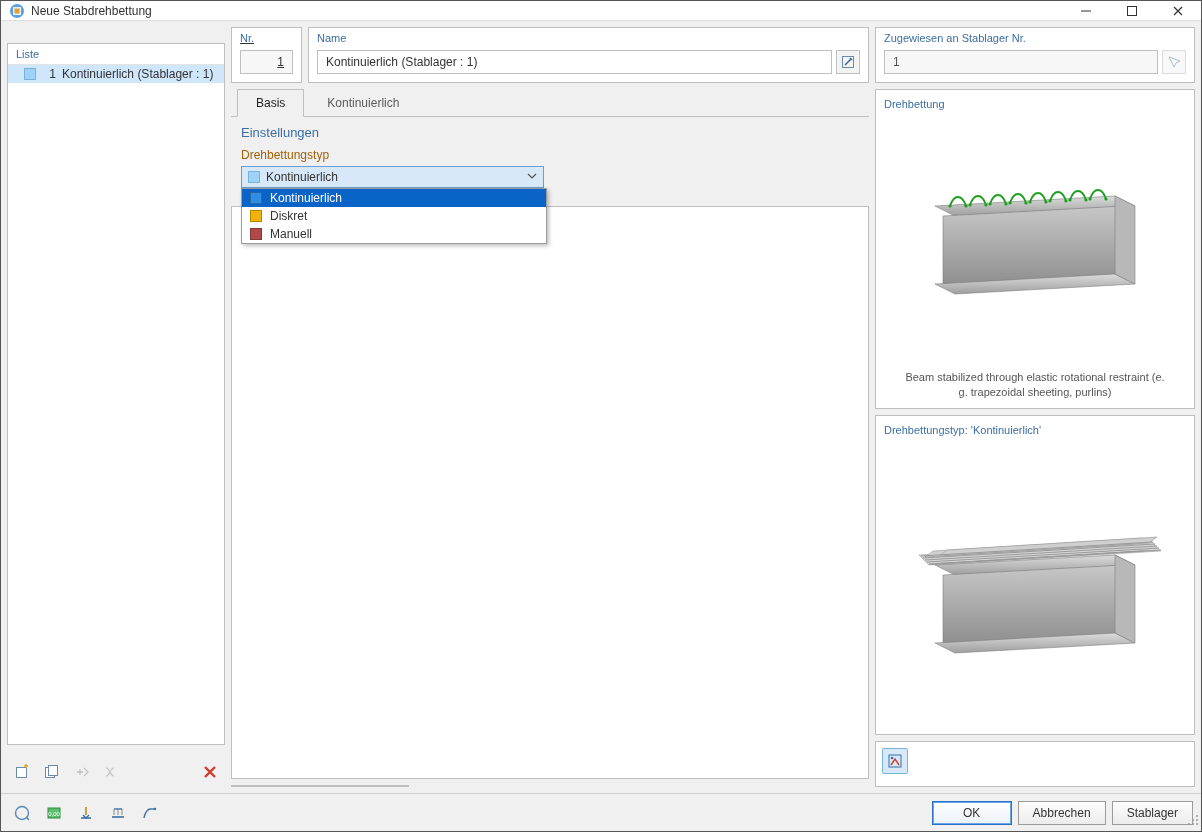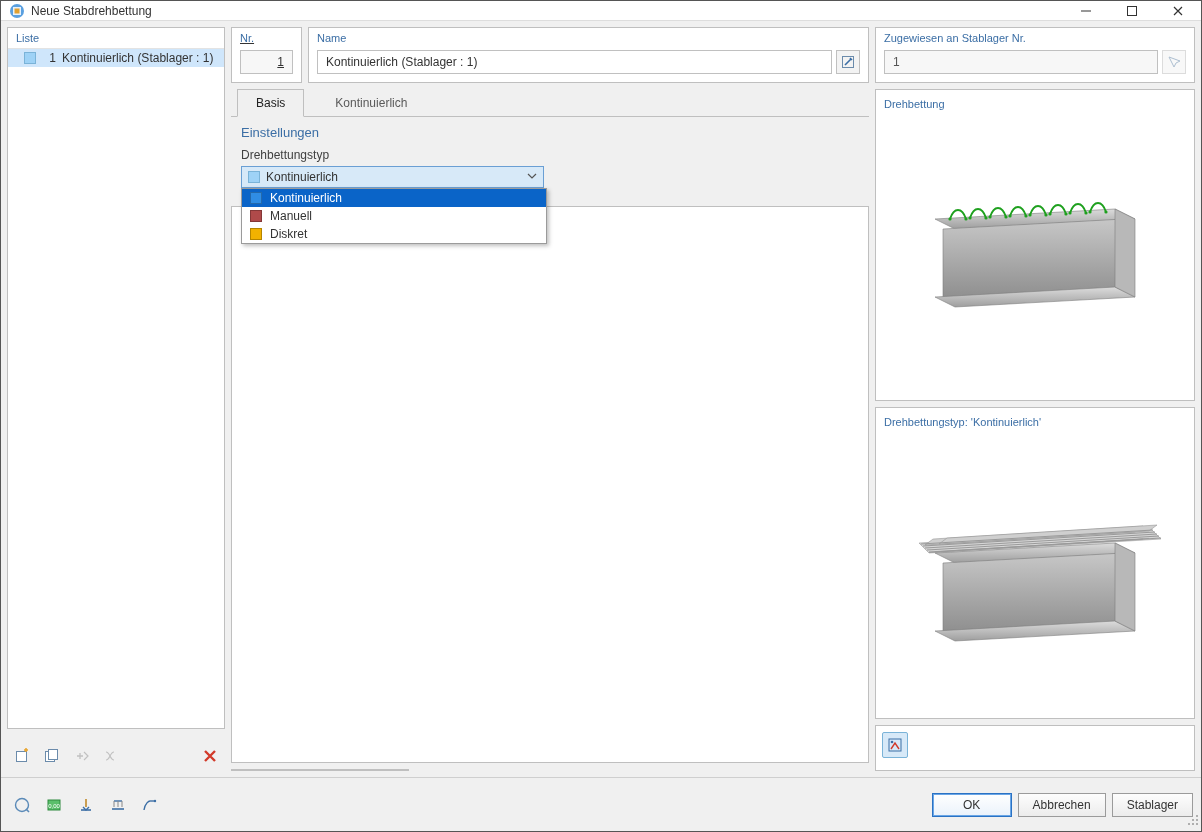--- a/index.html
+++ b/index.html
@@ -9,21 +9,21 @@
   .titlebar { height:20px; background:#fff; display:flex; align-items:center; padding:0 0 0 8px; border-bottom:1px solid #ddd; }
   .titlebar .app-icon { width:16px; height:16px; margin-right:6px; }
   .titlebar .title { flex:1; font-size:12px; }
   .titlebar .win-btn { width:46px; height:30px; display:flex; align-items:center; justify-content:center; }
 
   
   .body { flex:1; display:flex; flex-direction:column; padding:6px; gap:6px; overflow:hidden; }
   .workarea { flex:1; display:flex; gap:6px; overflow:hidden; }
 
   
-  .left-pane { width:218px; display:flex; flex-direction:column; gap:12px; }
+  .left-pane { width:218px; display:flex; flex-direction:column; gap:12px;margin-top:16px; }
   .panel { background:#fff; border:1px solid #bfbfbf; }
   .panel-header { font-size:11px; color:#3b6ea5; background:#fff; padding:4px 8px; border-bottom:1px solid #e3e3e3; }
   .list-body { flex:1; overflow:auto; }
   .tree-item { display:flex; align-items:center; gap:6px; padding:2px 8px 2px 16px; font-size:12px; background:#cfe6fb; }
   .tree-item .sq { width:12px; height:12px; background:#9ed2f6; border:1px solid #7ab3d8; }
   .tree-item .num { width:14px; text-align:right; color:#333; }
   .left-toolbar { display:flex; align-items:center; gap:4px; padding:2px; }
   .tbtn { width:26px; height:26px; display:flex; align-items:center; justify-content:center; border:1px solid transparent; border-radius:2px; background:transparent; }
   .tbtn.active { border-color:#7ab3d8; background:#d7e9f8; }
   .tbtn svg { display:block; }
@@ -41,26 +41,26 @@
   .name-input { flex:1; height:24px; border:1px solid #c0c0c0; background:#fff; padding:0 8px; display:flex; align-items:center; }
   .icon-btn { width:24px; height:24px; border:1px solid #c0c0c0; background:#f3f3f3; display:flex; align-items:center; justify-content:center; }
   .assign-box { width:320px; }
   .assign-row { display:flex; align-items:center; gap:4px; }
   .assign-input { flex:1; height:24px; border:1px solid #c0c0c0; background:#f7f7f7; padding:0 8px; display:flex; align-items:center; color:#555; }
 
   
   .content-row { flex:1; display:flex; gap:6px; overflow:hidden; }
   .main-col { flex:1; display:flex; flex-direction:column; gap:6px; overflow:hidden; }
   .tabs-wrap { background:transparent; }
-  .tabstrip { display:flex; align-items:flex-end; border-bottom:1px solid #bfbfbf; padding-left:6px; gap:12px;text-align:right; }
+  .tabstrip { display:flex; align-items:flex-end; border-bottom:1px solid #bfbfbf; padding-left:6px; gap:4px;text-align:right; }
   .tab { padding:6px 18px; font-size:12px; border:1px solid transparent; border-bottom:none; color:#5a5a5a; background:transparent; cursor:default; }
   .tab.active { background:#f0f0f0; border-color:#bfbfbf; border-bottom:1px solid #f0f0f0; margin-bottom:-1px; color:#222; }
   .tab-panel { border:0px; border-top:none; padding:8px 10px 12px 10px; }
   .section-title { font-size:13px; color:#3b6ea5; margin-bottom:8px; }
-  .field-label { font-size:12px; color:#404040; margin-bottom:4px; }
+  .field-label { font-size:12px; color:#a16207; margin-bottom:4px; }
   .combo { position:relative; width:303px; }
   .combo-display { height:22px; border:1px solid #6a9fd4; background:#d7e9f8; display:flex; align-items:center; padding:0 6px; gap:6px; }
   .combo-display .sw { width:12px; height:12px; background:#9ed2f6; border:1px solid #7ab3d8; }
   .combo-arrow { margin-left:auto; }
   .combo-popup { position:absolute; top:22px; left:0; width:306px; background:#fff; border:1px solid #9b9b9b; box-shadow:2px 2px 4px rgba(0,0,0,.25); z-index:5; }
   .combo-item { display:flex; align-items:center; gap:8px; padding:2px 8px; font-size:12px; }
   .combo-item.selected { background:#0a64c8; color:#fff; }
   .combo-item .sw { width:12px; height:12px; border:1px solid rgba(0,0,0,.25); }
 
   .big-empty { flex:1; background:#fff; border:1px solid #bfbfbf; }
@@ -75,21 +75,21 @@
   
   .comment-row { display:flex; gap:6px; }
   .comment-box { background:#fff; border:1px solid #bfbfbf; padding:6px 8px 8px 8px; flex:1; }
   .combo2 { display:flex; align-items:center; gap:4px; }
   .combo2-input { flex:1; height:24px; border:1px solid #c0c0c0; background:#f7f7f7; display:flex; align-items:center; padding:0 6px; position:relative; }
   .combo2-input .arrow { position:absolute; right:6px; top:50%; transform:translateY(-50%); }
   .side-empty { width:178px; background:#fff; border:1px solid #bfbfbf; }
   .side-small { width:320px; background:#fff; border:1px solid #bfbfbf; padding:6px; display:flex; align-items:flex-start; }
 
   
-  .footer { height:54px; border-top:1px solid #cfcfcf; background:#f0f0f0; display:flex; align-items:center; padding:0 8px; gap:6px; }
+  .footer { height:38px; border-top:1px solid #cfcfcf; background:#f0f0f0; display:flex; align-items:center; padding:0 8px; gap:6px; }
   .footer .spacer { flex:1; }
   .btn { min-width:80px; height:24px; border:1px solid #9b9b9b; background:linear-gradient(#fdfdfd,#ececec); font-size:12px; padding:0 14px; display:flex; align-items:center; justify-content:center; }
   .btn.primary { border:1px solid #2a72c4; background:linear-gradient(#ffffff,#eaf2fb); box-shadow:0 0 0 1px #6aa6e6 inset; }
   .resize-grip { position:absolute; right:2px; bottom:2px; }
 
   .rel { position:relative; }
 </style>
 </head>
 <body>
 
@@ -224,26 +224,26 @@
                           <path d="M1 3 L5 7 L9 3" fill="none" stroke="#555" stroke-width="1.2"></path>
                         </svg>
                     </span>
                   </div>
                   <div class="combo-popup">
                     <div class="combo-item selected">
                       <span class="sw" style="background:#2f8de4"></span>
                       <span>Kontinuierlich</span>
                     </div>
                     <div class="combo-item">
+                      <span class="sw" style="background:#f2b200"></span>
+                      <span>Diskret</span>
+                    </div>
+                    <div class="combo-item">
                       <span class="sw" style="background:#b04a4a"></span>
                       <span>Manuell</span>
-                    </div>
-                    <div class="combo-item">
-                      <span class="sw" style="background:#f2b200"></span>
-                      <span>Diskret</span>
                     </div>
                   </div>
                 </div>
               </div>
             </div>
 
             <div class="big-empty"></div>
 
             <div class="comment-row">
               <div class="side-empty"></div>
@@ -299,20 +299,21 @@
                       <circle cx="115" cy="25" r="1.6"></circle>
                         <circle cx="131" cy="25" r="1.6"></circle>
                       <circle cx="135" cy="24" r="1.6"></circle>
                         <circle cx="151" cy="24" r="1.6"></circle>
                       <circle cx="155" cy="23" r="1.6"></circle>
                         <circle cx="171" cy="23" r="1.6"></circle>
                     </g>
                   </g>
                 </svg>
               </div>
+              <div class="preview-caption">Beam stabilized through elastic rotational restraint (e. g. trapezoidal sheeting, purlins)</div>
             </div>
 
             <div class="preview-panel">
               <div class="preview-title">Drehbettungstyp: 'Kontinuierlich'</div>
               <div class="preview-svg">
                 <svg width="260" height="170" viewBox="0 0 260 170">
                   <defs>
                     <linearGradient id="g3" x1="0" y1="0" x2="0" y2="1">
                         <stop offset="0" stop-color="#dcdcdc"></stop>
                         <stop offset="1" stop-color="#9e9e9e"></stop>

